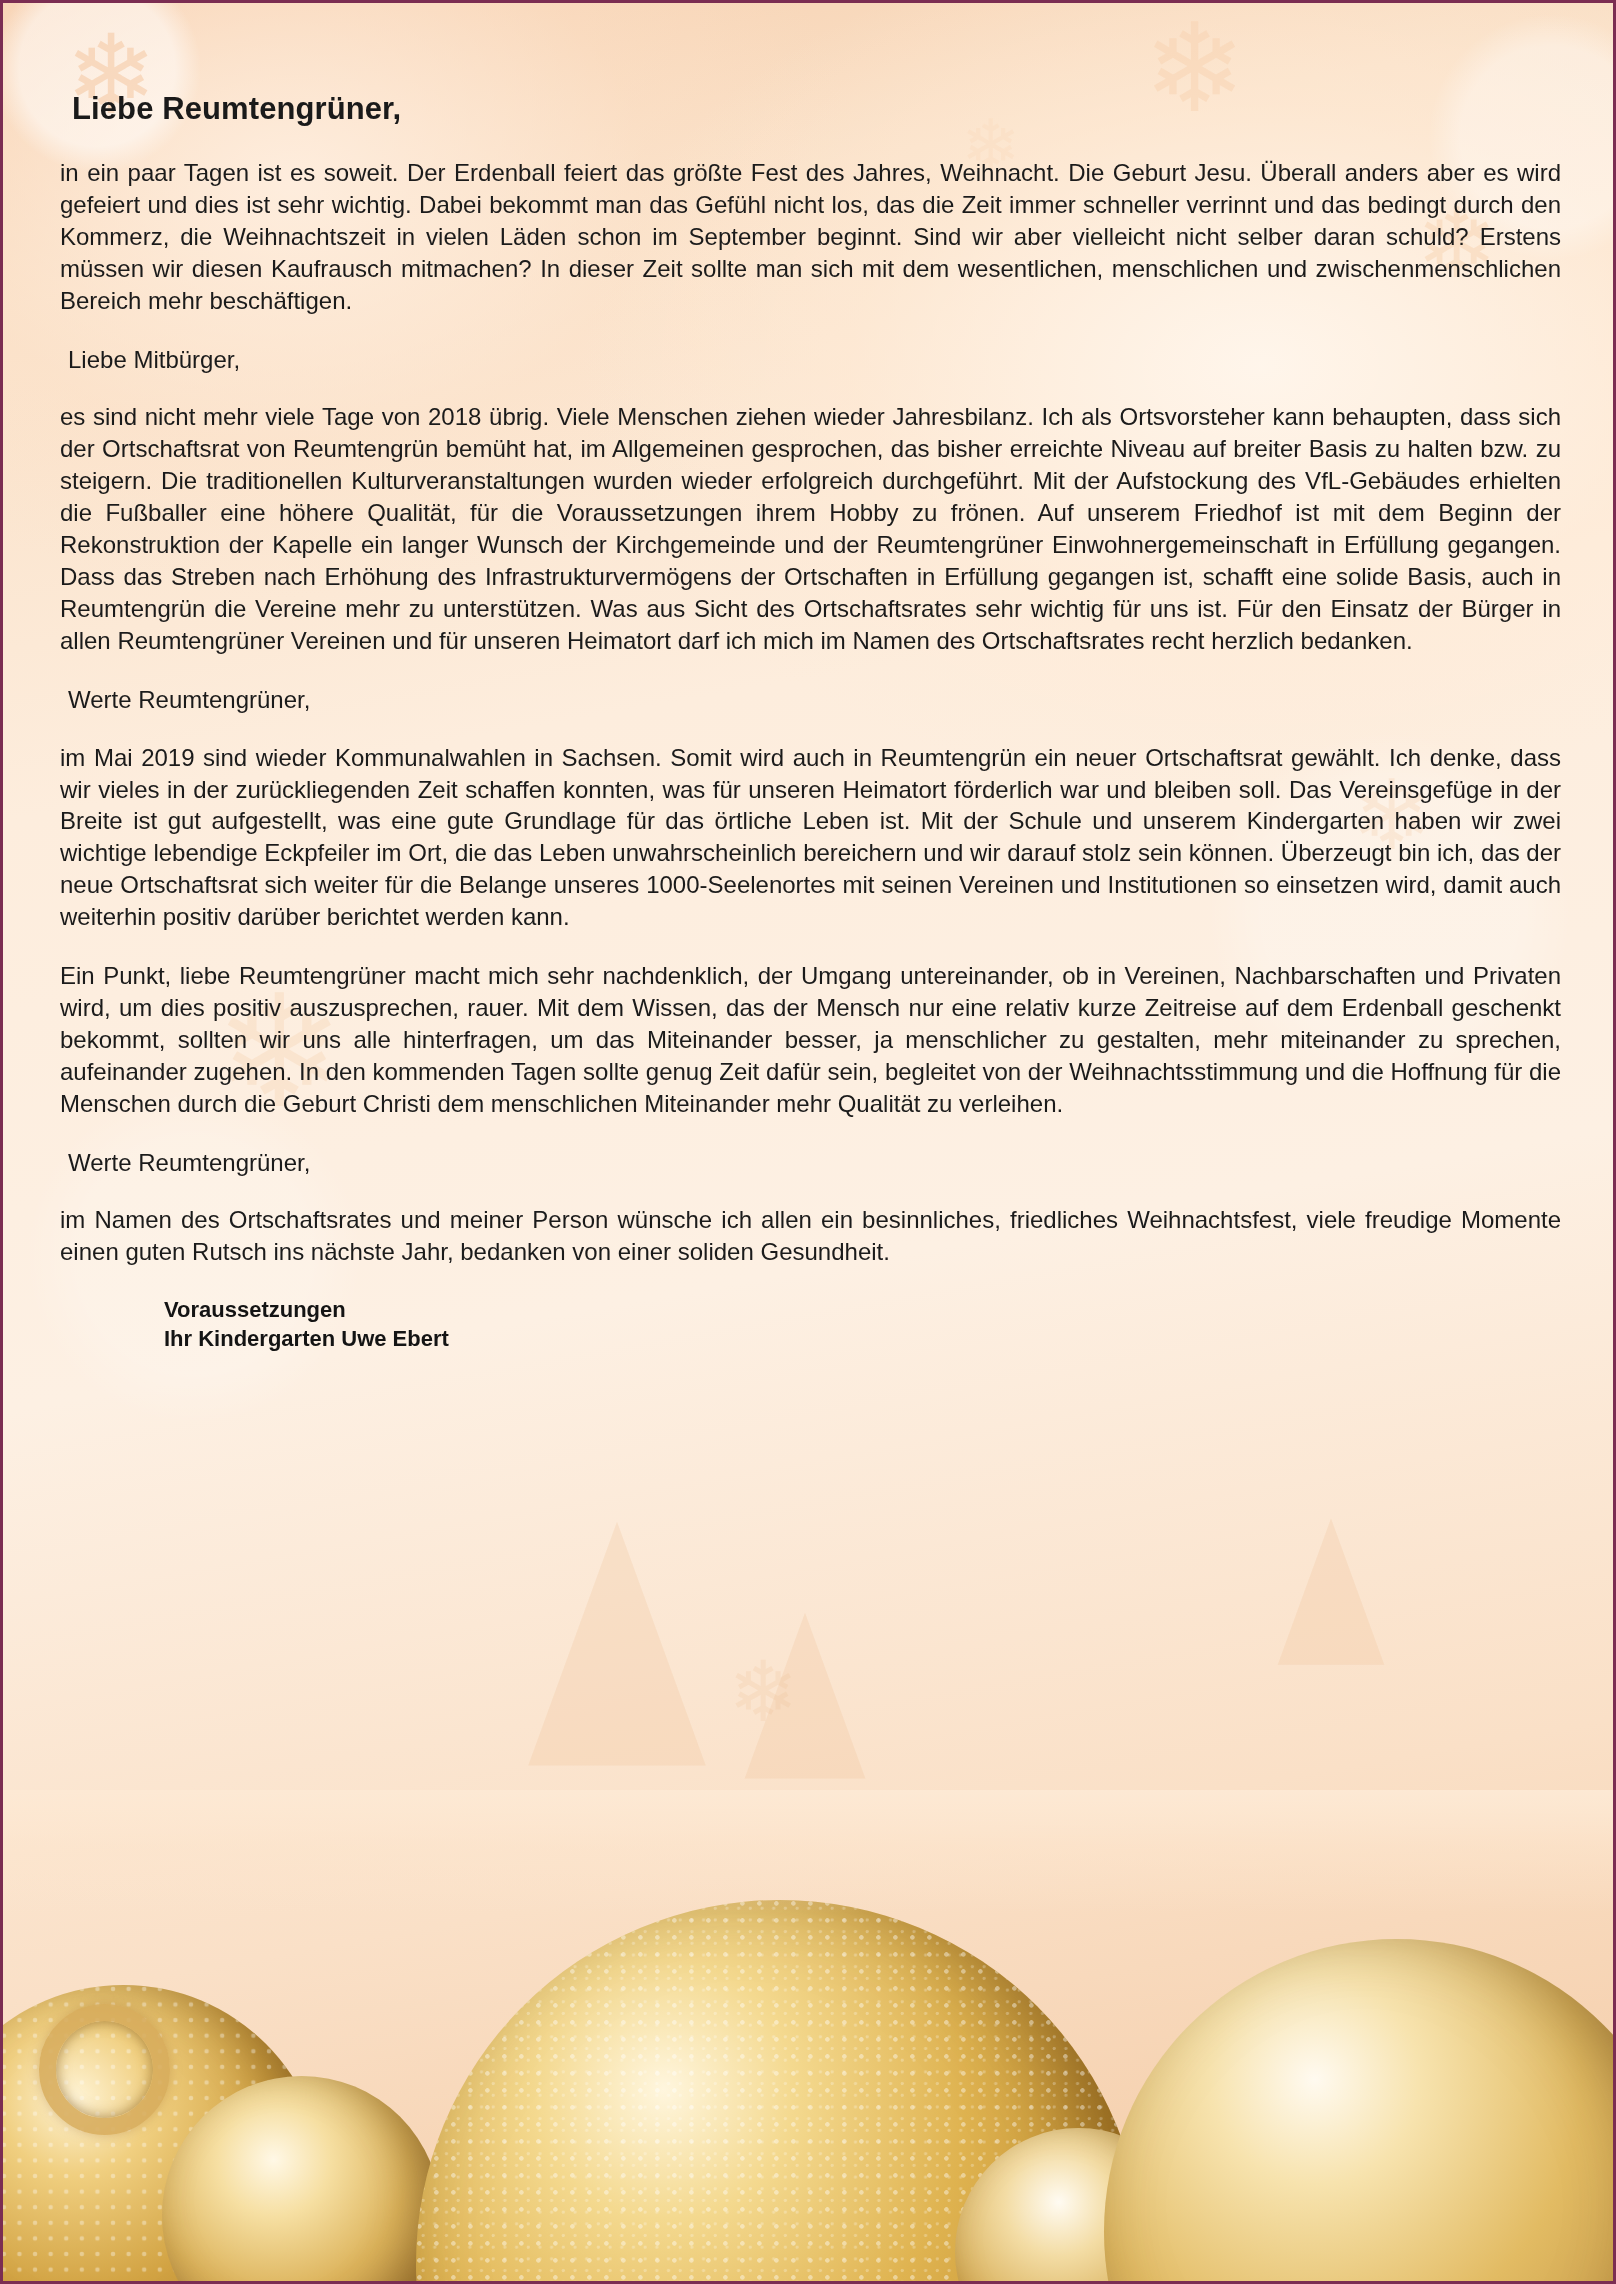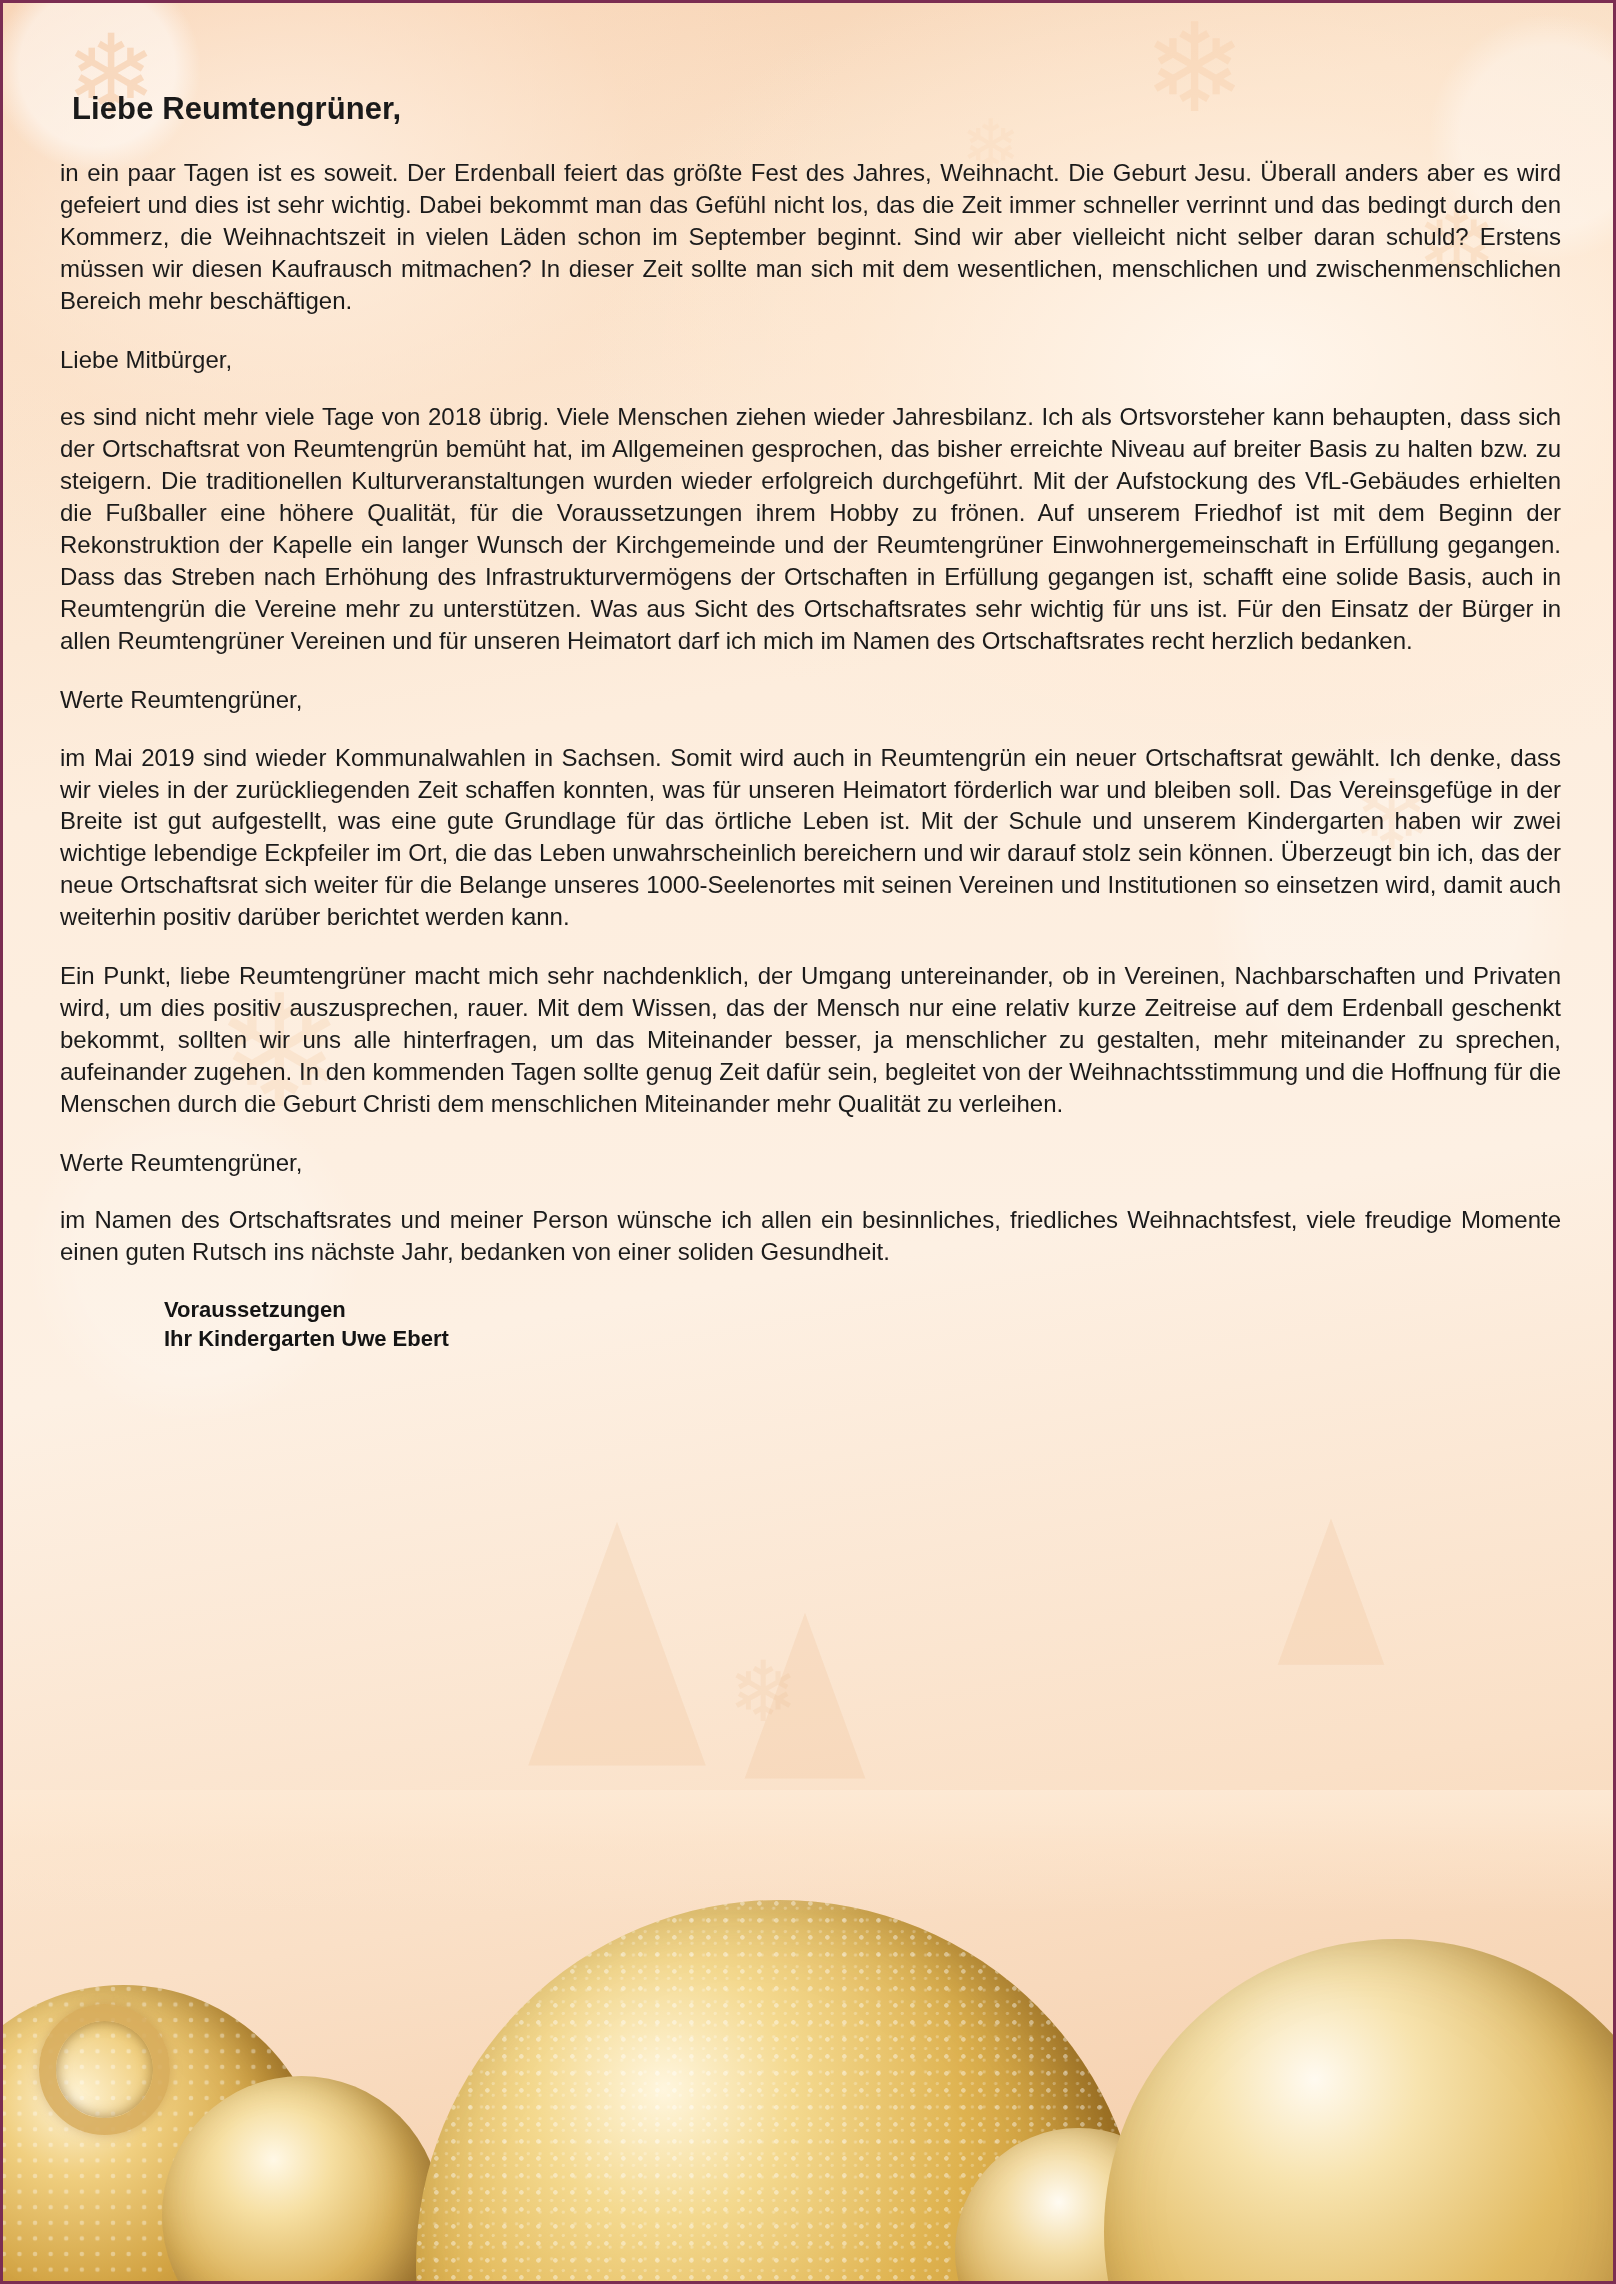--- a/index.html
+++ b/index.html
@@ -186,21 +186,21 @@
     line-height: 1.33;
     color: #1b1b1b;
     margin: 0 0 27px 0;
     text-align: justify;
     text-justify: inter-word;
   }
   p.addr {
     font-size: 24px;
     line-height: 1.33;
     color: #1b1b1b;
-    margin: 0 0 26px 0;
+    margin: 0 0 26px 8px;
     text-align: left;
   }
   .signature {
     margin: 11.7px 0 0 104px;
     font-size: 22px;
     font-weight: bold;
     line-height: 1.32;
     color: #141414;
   }
   .signature div { white-space: pre; }

